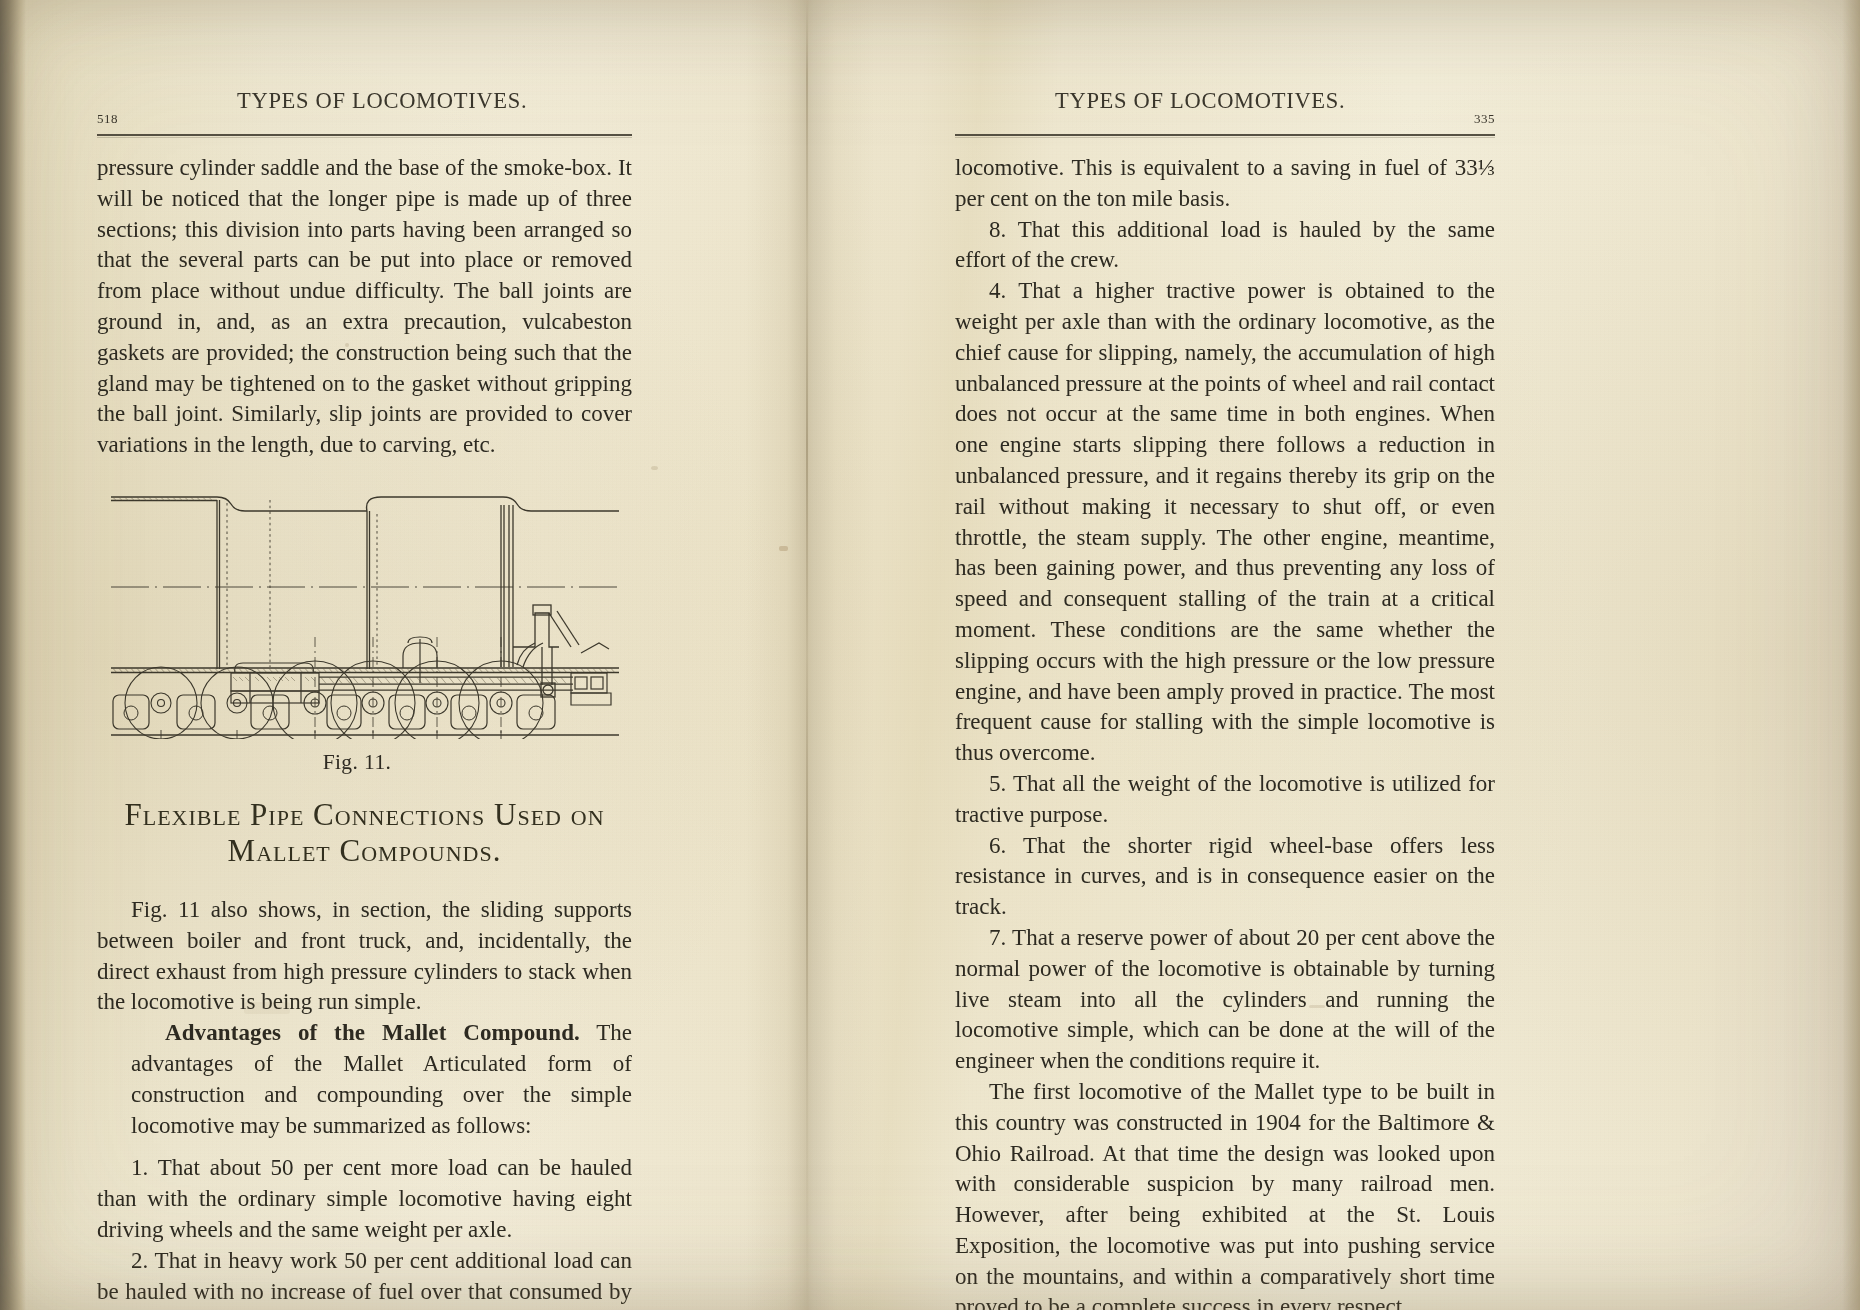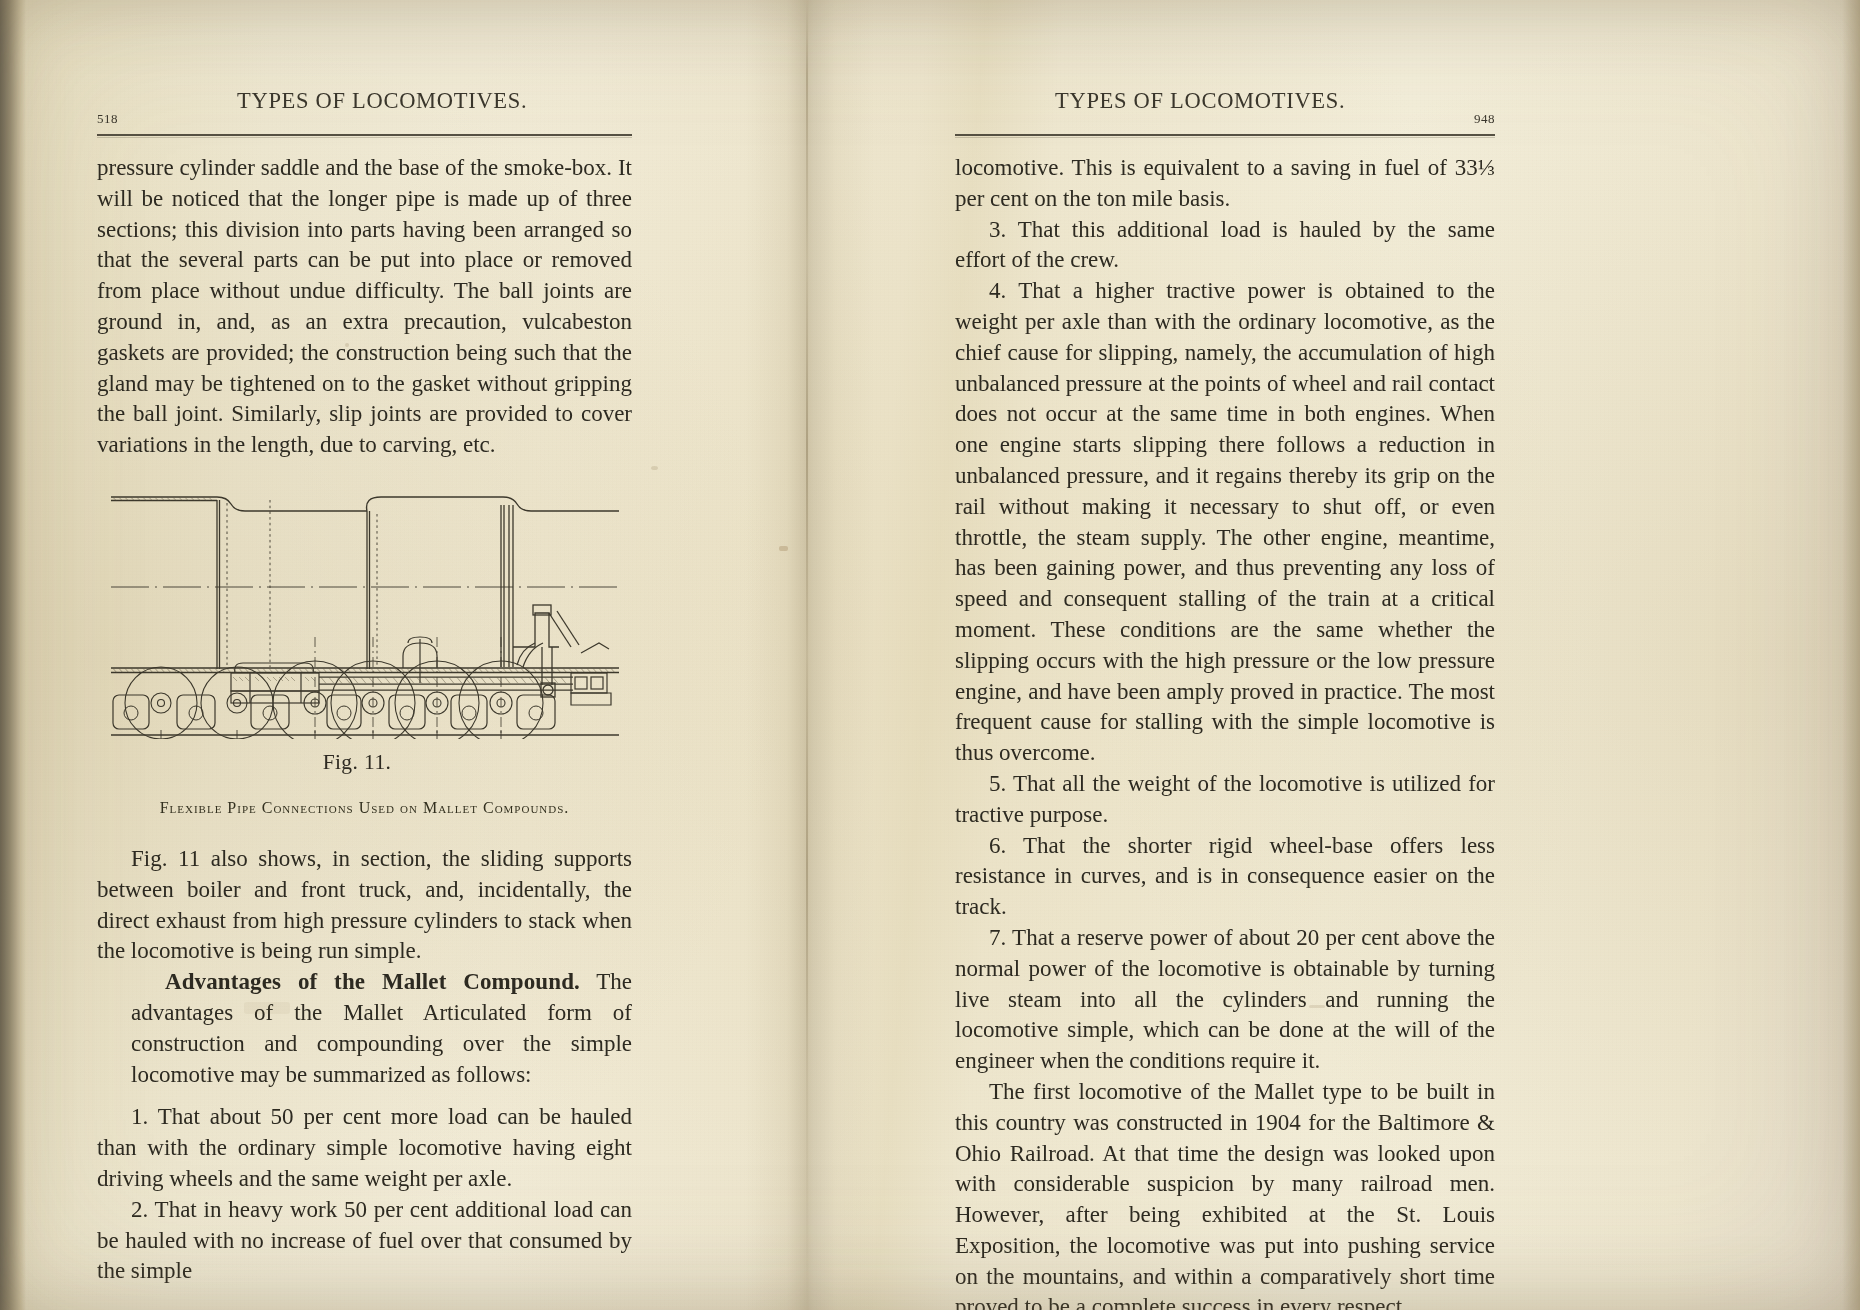--- a/index.html
+++ b/index.html
@@ -386,46 +386,46 @@
               <line x1="268" y1="150" x2="268" y2="250"></line>
               <line x1="332" y1="150" x2="332" y2="250"></line>
               <line x1="396" y1="150" x2="396" y2="250"></line>
             </g>
           </svg>
         </div>
 
         <div class="fig-number">Fig. 11.</div>
 
         <div class="fig-caption">
-          <span style="font-variant: small-caps; font-size:16px;">Flexible Pipe Connections Used on Mallet Compounds.</span>
+          <span style="font-variant: small-caps; font-size:31px;">Flexible Pipe Connections Used on Mallet Compounds.</span>
         </div>
       </div>
 
       <p class="body indent" style="margin-top:26px;">Fig. 11 also shows, in section, the sliding supports between boiler and front truck, and, incidentally, the direct exhaust from high pressure cylinders to stack when the locomotive is being run simple.</p>
 
       <p class="body indent" style="margin-top:0;margin-left:34px;"><span class="lead-bold">Advantages of the Mallet Compound.</span><span>  The advantages of the Mallet Articulated form of construction and compounding over the simple locomotive may be summarized as follows:</span></p>
 
       <p class="body indent" style="margin-top:12px;">1. That about 50 per cent more load can be hauled than with the ordinary simple locomotive having eight driving wheels and the same weight per axle.</p>
 
       <p class="body indent" style="margin-top:0;">2. That in heavy work 50 per cent additional load can be hauled with no increase of fuel over that consumed by the simple</p>
     </div>
   </div>
 
   <div class="page page-right">
     <div class="content-right" style="top:88px;">
 
       <div class="running-head">
         <span class="rh-title" style="left:100px;">TYPES OF LOCOMOTIVES.</span>
-        <span class="rh-pageno" style="right:0;">948</span>
+        <span class="rh-pageno" style="right:0;">335</span>
       </div>
       <div class="rule"></div>
 
       <p class="body first" style="margin-top:17px;">locomotive.  This is equivalent to a saving in fuel of 33⅓ per cent on the ton mile basis.</p>
 
-      <p class="body indent">3. That this additional load is hauled by the same effort of the crew.</p>
+      <p class="body indent">8. That this additional load is hauled by the same effort of the crew.</p>
 
       <p class="body indent">4. That a higher tractive power is obtained to the weight per axle than with the ordinary locomotive, as the chief cause for slipping, namely, the accumulation of high unbalanced pressure at the points of wheel and rail contact does not occur at the same time in both engines.   When one engine starts slipping there follows a reduction in unbalanced pressure, and it regains thereby its grip on the rail without making it necessary to shut off, or even throttle, the steam supply.  The other engine, meantime, has been gaining power, and thus preventing any loss of speed and consequent stalling of the train at a critical moment.   These conditions are the same whether the slipping occurs with the high pressure or the low pressure engine, and have been amply proved in practice.  The most frequent cause for stalling with the simple locomotive is thus overcome.</p>
 
       <p class="body indent">5. That all the weight of the locomotive is utilized for tractive purpose.</p>
 
       <p class="body indent">6. That the shorter rigid wheel-base offers less resistance in curves, and is in consequence easier on the track.</p>
 
       <p class="body indent">7. That a reserve power of about 20 per cent above the normal power of the locomotive is obtainable by turning live steam into all the cylinders and running the locomotive simple, which can be done at the will of the engineer when the conditions require it.</p>
 
 

